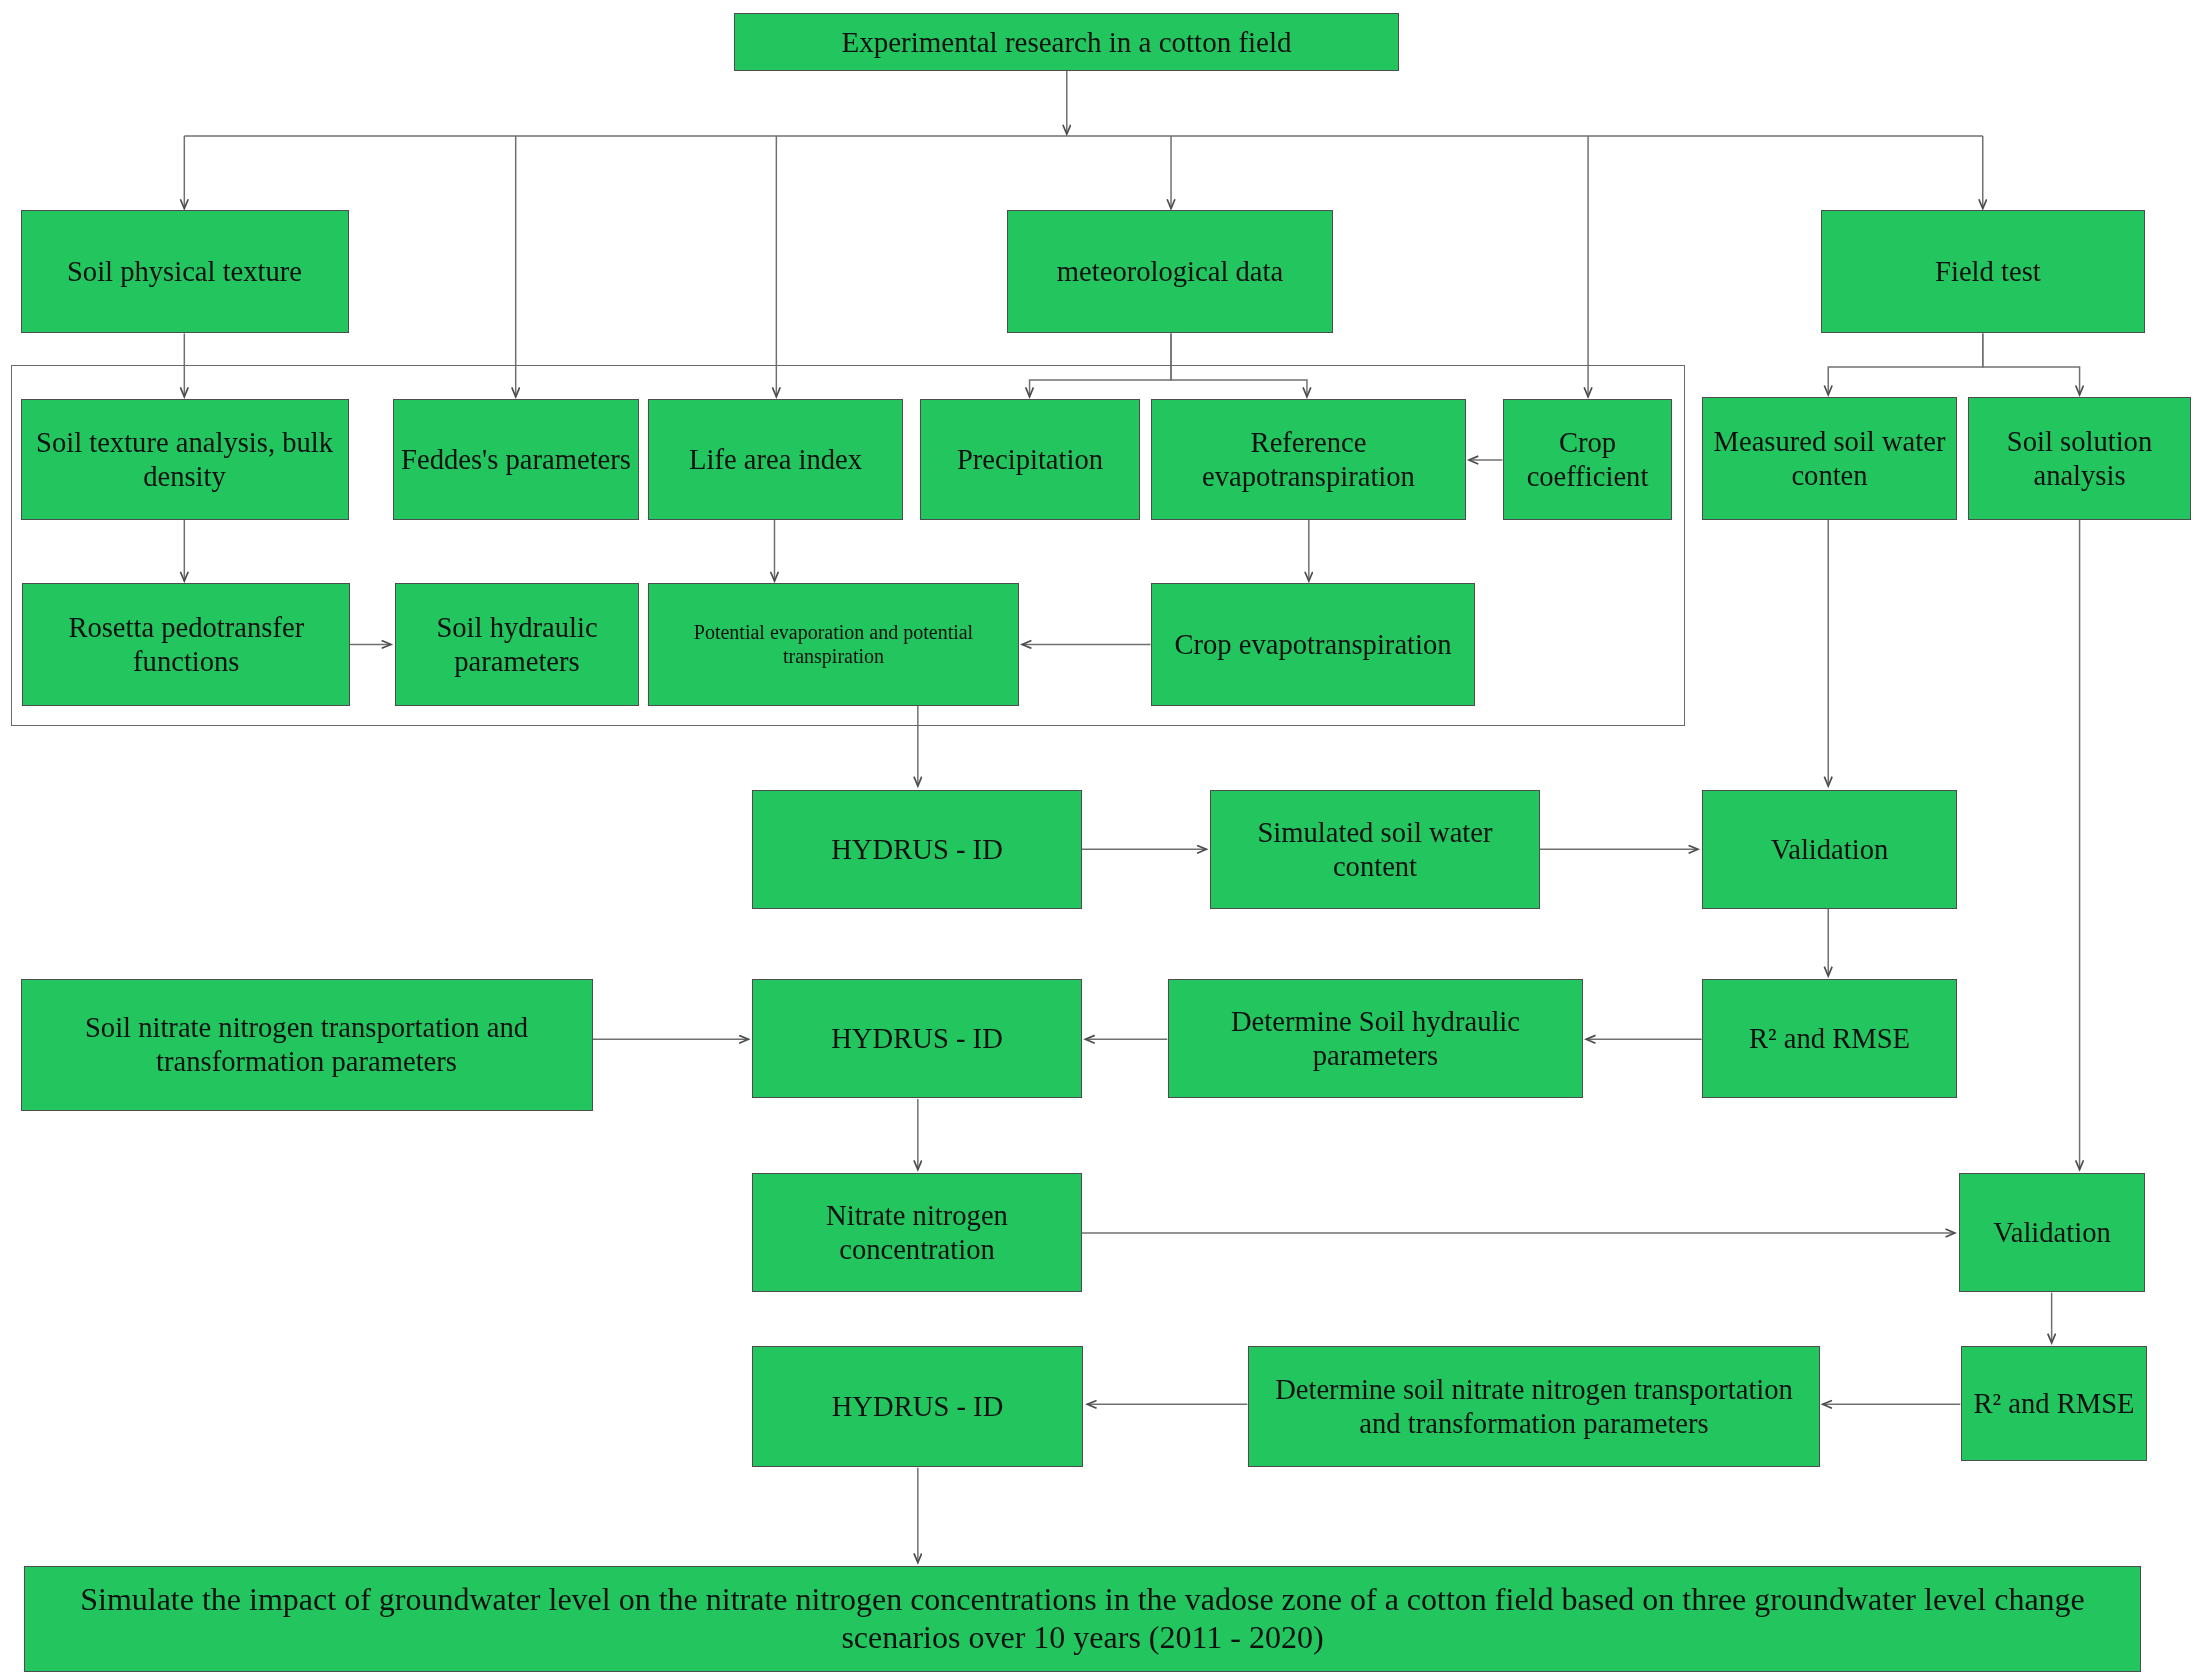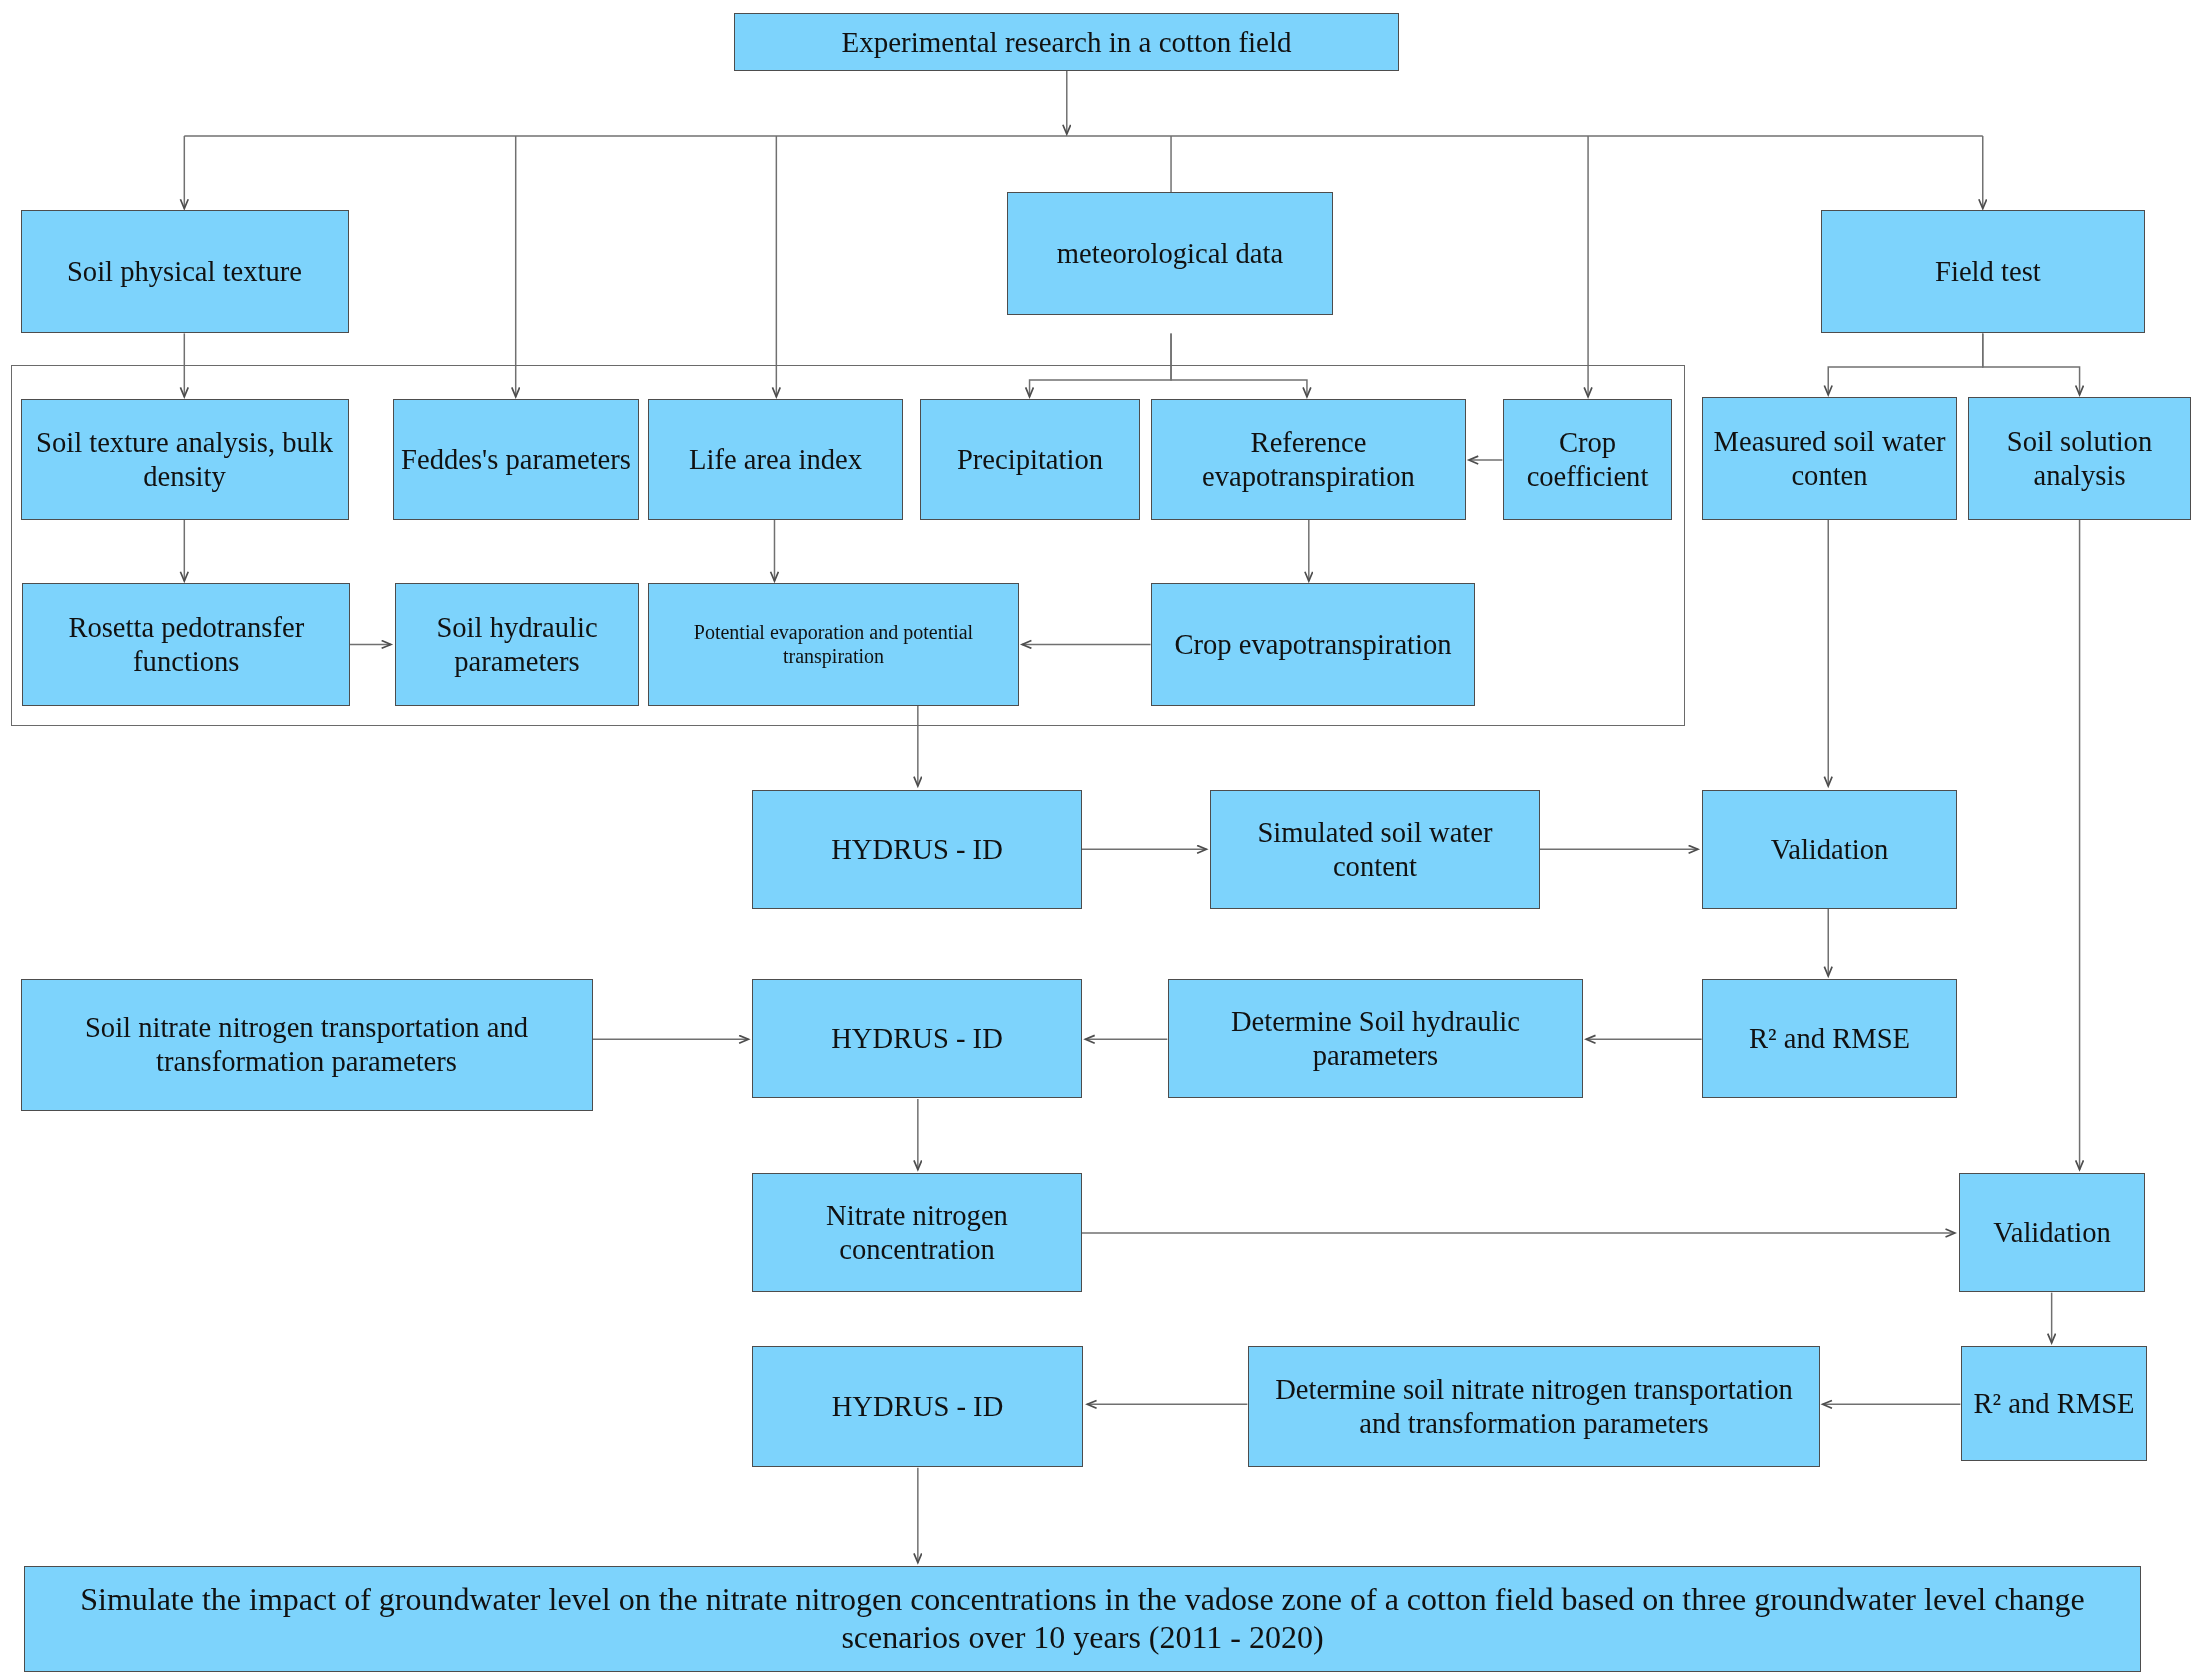--- a/index.html
+++ b/index.html
@@ -16,21 +16,21 @@
     pointer-events:none;
   }
   .frame{
     position:absolute;
     border:1.9px solid #6a6a6a;
     background:transparent;
   }
   .node{
     position:absolute;
     box-sizing:border-box;
-    background:#7dd3fc;
+    background:#22c55e;
     border:1.9px solid #4d4d4d;
     display:flex;
     align-items:center;
     justify-content:center;
     text-align:center;
     font-size:28.6px;
     line-height:1.18;
     padding:1.2px 6.2px;
     z-index:2;
   }
@@ -82,21 +82,21 @@
         <polyline points="1102,694 1102,721" marker-end="url(#arrow-open)"></polyline>
         <polyline points="1053,754 979,754" marker-end="url(#arrow-open)"></polyline>
         <polyline points="670,754 584,754" marker-end="url(#arrow-open)"></polyline>
         <polyline points="493,788 493,839" marker-end="url(#arrow-open)"></polyline>
       </g>
   </svg>
   <div class="frame" style="left: 11.2px; top: 365px; width: 1672px; height: 359px;"></div>
   <div id="nodes">
       <div class="node title" style="left: 734px; top: 13px; width: 665px; height: 58px;">Experimental research in a cotton field</div>
       <div class="node" style="left: 20.5px; top: 210px; width: 328px; height: 123px;">Soil physical texture</div>
-      <div class="node" style="left: 1007px; top: 192px; width: 326px; height: 123px;">meteorological data</div>
+      <div class="node" style="left: 1007px; top: 210px; width: 326px; height: 123px;">meteorological data</div>
       <div class="node" style="left: 1821px; top: 210px; width: 324px; height: 123px; padding-left: 16px;">Field test</div>
       <div class="node" style="left: 20.5px; top: 399px; width: 328px; height: 121px;">Soil texture analysis, bulk density</div>
       <div class="node" style="left: 393px; top: 399px; width: 246px; height: 121px;">Feddes's parameters</div>
       <div class="node" style="left: 648px; top: 399px; width: 255px; height: 121px;">Life area index</div>
       <div class="node" style="left: 920px; top: 399px; width: 220px; height: 121px;">Precipitation</div>
       <div class="node" style="left: 1151px; top: 399px; width: 315px; height: 121px;">Reference evapotranspiration</div>
       <div class="node" style="left: 1503px; top: 399px; width: 169px; height: 121px;">Crop coefficient</div>
       <div class="node" style="left: 1702px; top: 397px; width: 255px; height: 123px;">Measured soil water conten</div>
       <div class="node" style="left: 1968px; top: 397px; width: 223px; height: 123px;">Soil solution analysis</div>
       <div class="node" style="left: 22.3px; top: 583px; width: 328px; height: 123px;">Rosetta pedotransfer functions</div>

